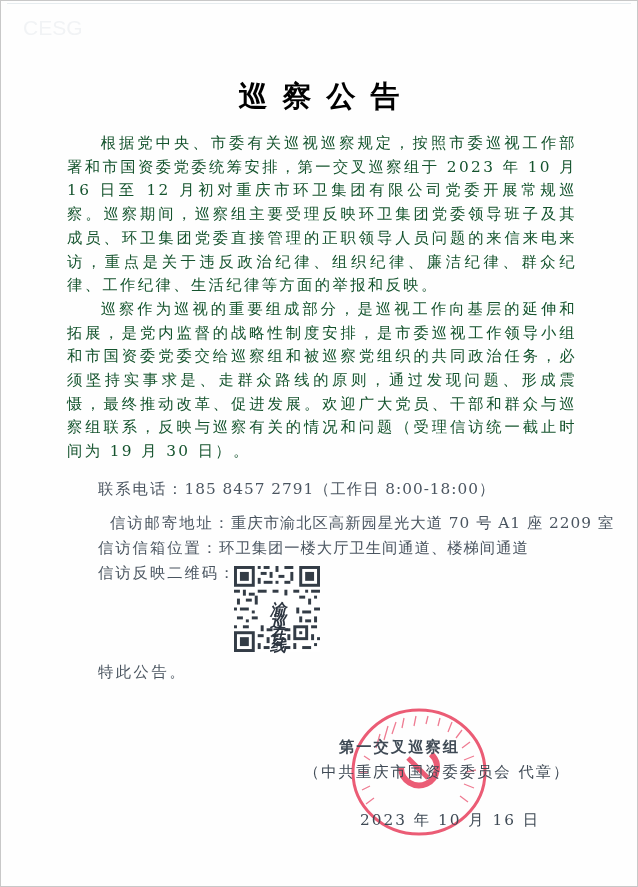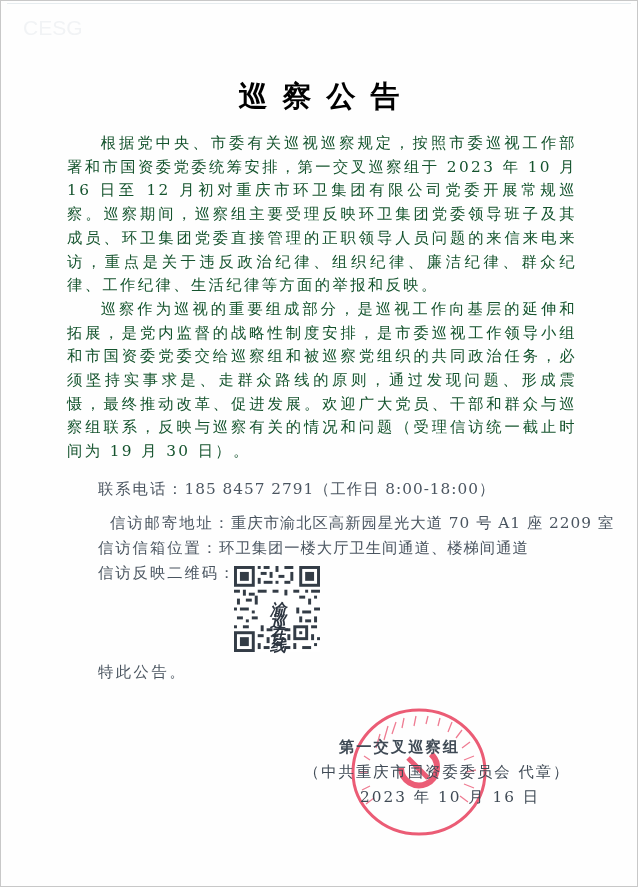--- a/index.html
+++ b/index.html
@@ -162,14 +162,14 @@
     <ellipse cx="73" cy="64" rx="66" ry="62" fill="none" stroke="#e8405e" stroke-width="3"></ellipse>
     <g fill="none" stroke="#ec6680" stroke-width="1.3">
       <path d="M30 40 L34 26 M38 32 L42 18 M46 26 L50 14 M56 20 L58 10 M68 18 L70 8 M80 16 L82 8 M92 18 L94 10 M102 24 L106 14 M110 30 L116 22 M116 40 L124 34 M118 52 L128 48 M120 64 L130 62 M118 76 L128 80 M114 88 L122 94 M24 52 L18 48 M22 64 L14 64 M24 78 L16 82 M28 90 L20 96"></path>
     </g>
     <path d="M55 60 a18 18 0 1 0 30 -14" fill="none" stroke="#e8405e" stroke-width="6"></path>
     <path d="M62 50 L82 70" stroke="#e8405e" stroke-width="5"></path>
   </svg>
 
   <div class="sign" style="left:338px;top:736px;font-weight:bold;">第一交叉巡察组</div>
   <div class="sign" style="left:303px;top:761px;">（中共重庆市国资委委员会 代章）</div>
-  <div class="sign" style="left:359px;top:786px;">2023 年 10 月 16 日</div>
+  <div class="sign" style="left:359px;top:809px;">2023 年 10 月 16 日</div>
 </div>
 
 </body></html>

